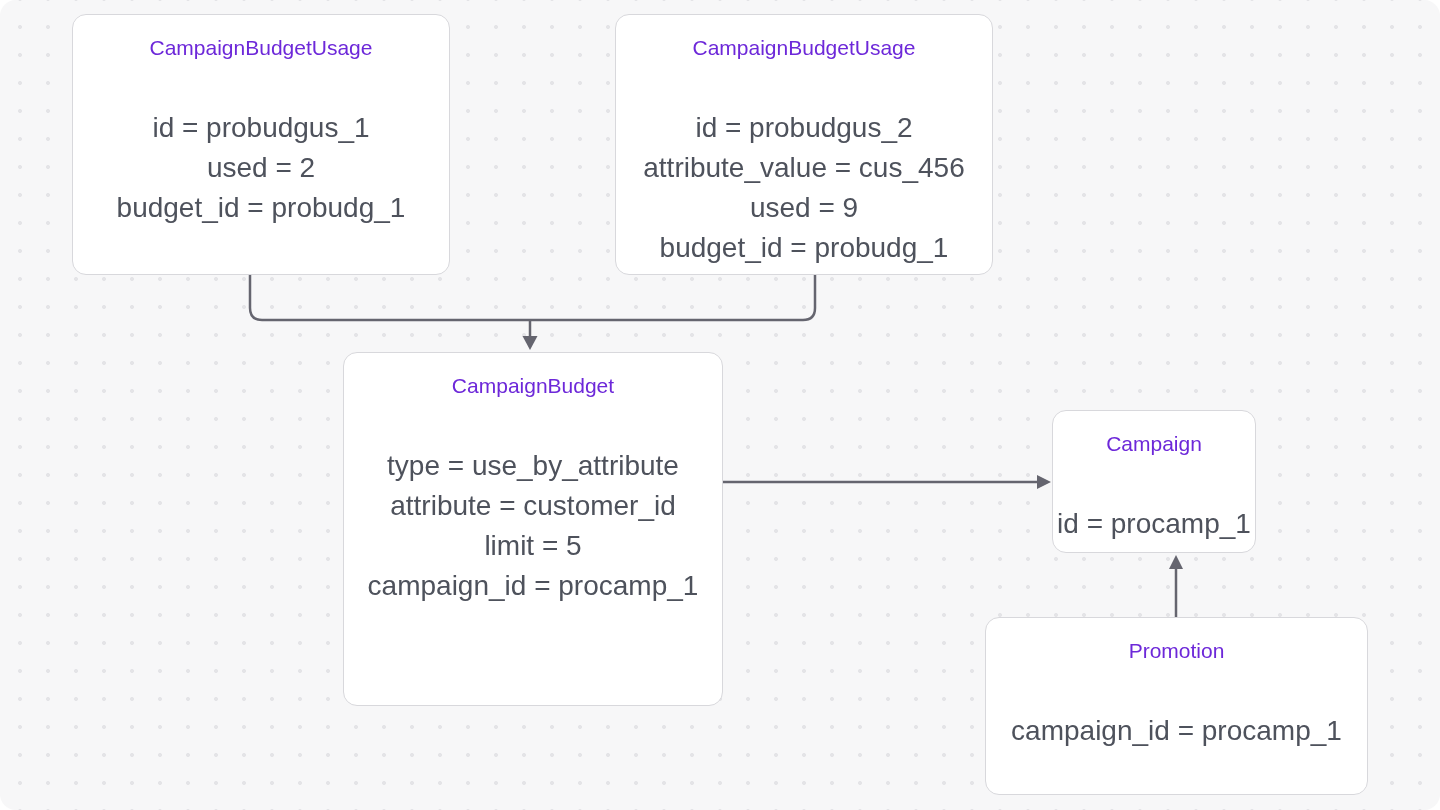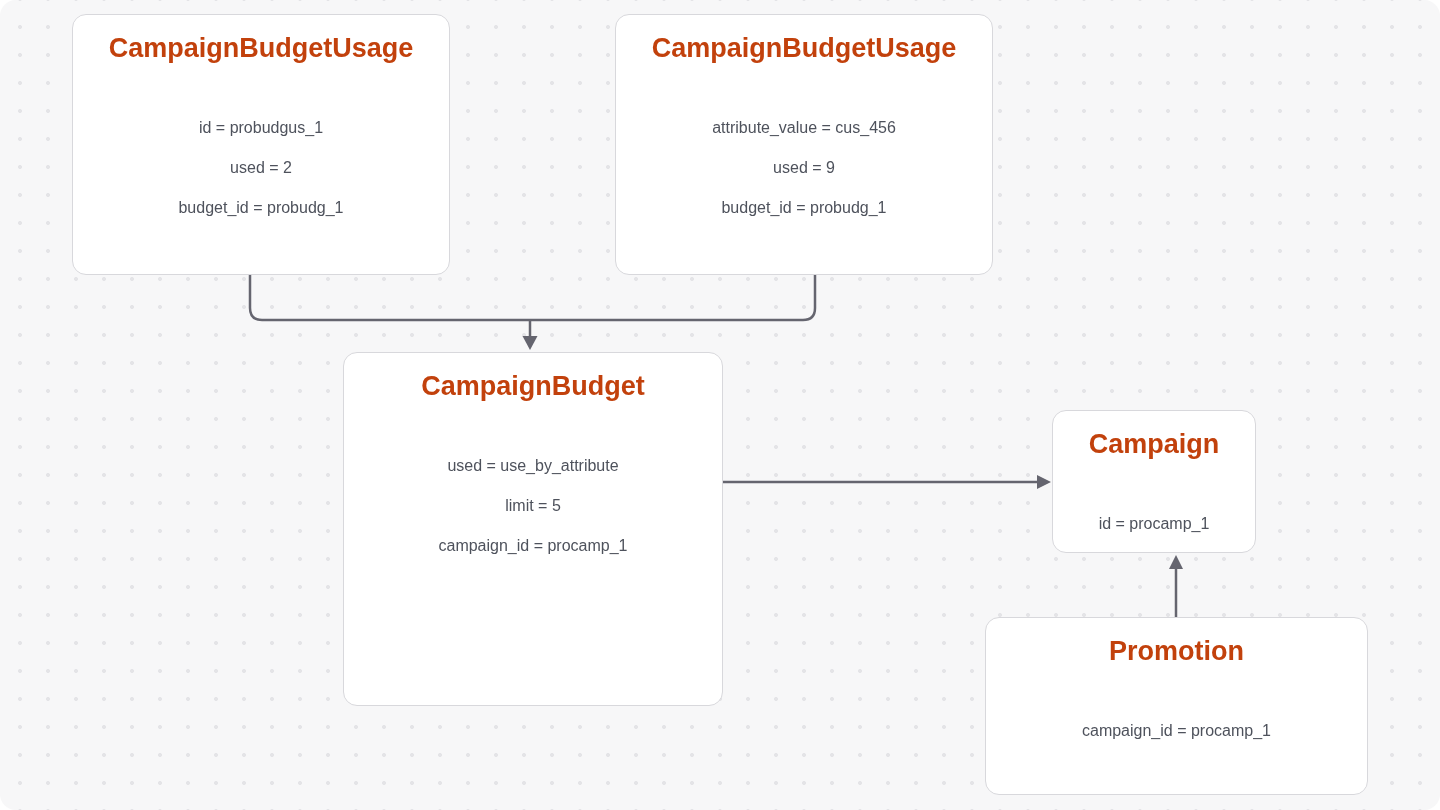--- a/index.html
+++ b/index.html
@@ -38,26 +38,26 @@
     padding-top: 13px;
     overflow: hidden;
   }
   .line {
     height: 40px;
     line-height: 40px;
     white-space: nowrap;
   }
   .blank { height: 40px; }
   .node-title {
-    font-size: 27px;
-    font-weight: 700;
-    color: #c2410c;
+    font-size: 21px;
+    font-weight: 400;
+    color: #6d28d9;
   }
   .node-attr {
-    font-size: 16px;
+    font-size: 28px;
     font-weight: 400;
     color: #4e525c;
   }
   
   .node-usage1    { left: 72px;   top: 14px;  width: 378px; height: 261px; }
   .node-usage2    { left: 615px;  top: 14px;  width: 378px; height: 261px; }
   .node-budget    { left: 343px;  top: 352px; width: 380px; height: 354px; }
   .node-campaign  { left: 1052px; top: 410px; width: 204px; height: 143px; }
   .node-promotion { left: 985px;  top: 617px; width: 383px; height: 178px; }
 
@@ -95,29 +95,31 @@
     <div class="line node-title">CampaignBudgetUsage</div>
     <div class="blank"></div>
     <div class="line node-attr">id = probudgus_1</div>
     <div class="line node-attr">used = 2</div>
     <div class="line node-attr">budget_id = probudg_1</div>
   </div>
 
   <div class="node node-usage2">
     <div class="line node-title">CampaignBudgetUsage</div>
     <div class="blank"></div>
+    <div class="line node-attr">id = probudgus_2</div>
     <div class="line node-attr">attribute_value = cus_456</div>
     <div class="line node-attr">used = 9</div>
     <div class="line node-attr">budget_id = probudg_1</div>
   </div>
 
   <div class="node node-budget">
     <div class="line node-title">CampaignBudget</div>
     <div class="blank"></div>
-    <div class="line node-attr">used = use_by_attribute</div>
+    <div class="line node-attr">type = use_by_attribute</div>
+    <div class="line node-attr">attribute = customer_id</div>
     <div class="line node-attr">limit = 5</div>
     <div class="line node-attr">campaign_id = procamp_1</div>
   </div>
 
   <div class="node node-campaign">
     <div class="line node-title">Campaign</div>
     <div class="blank"></div>
     <div class="line node-attr">id = procamp_1</div>
   </div>
 

